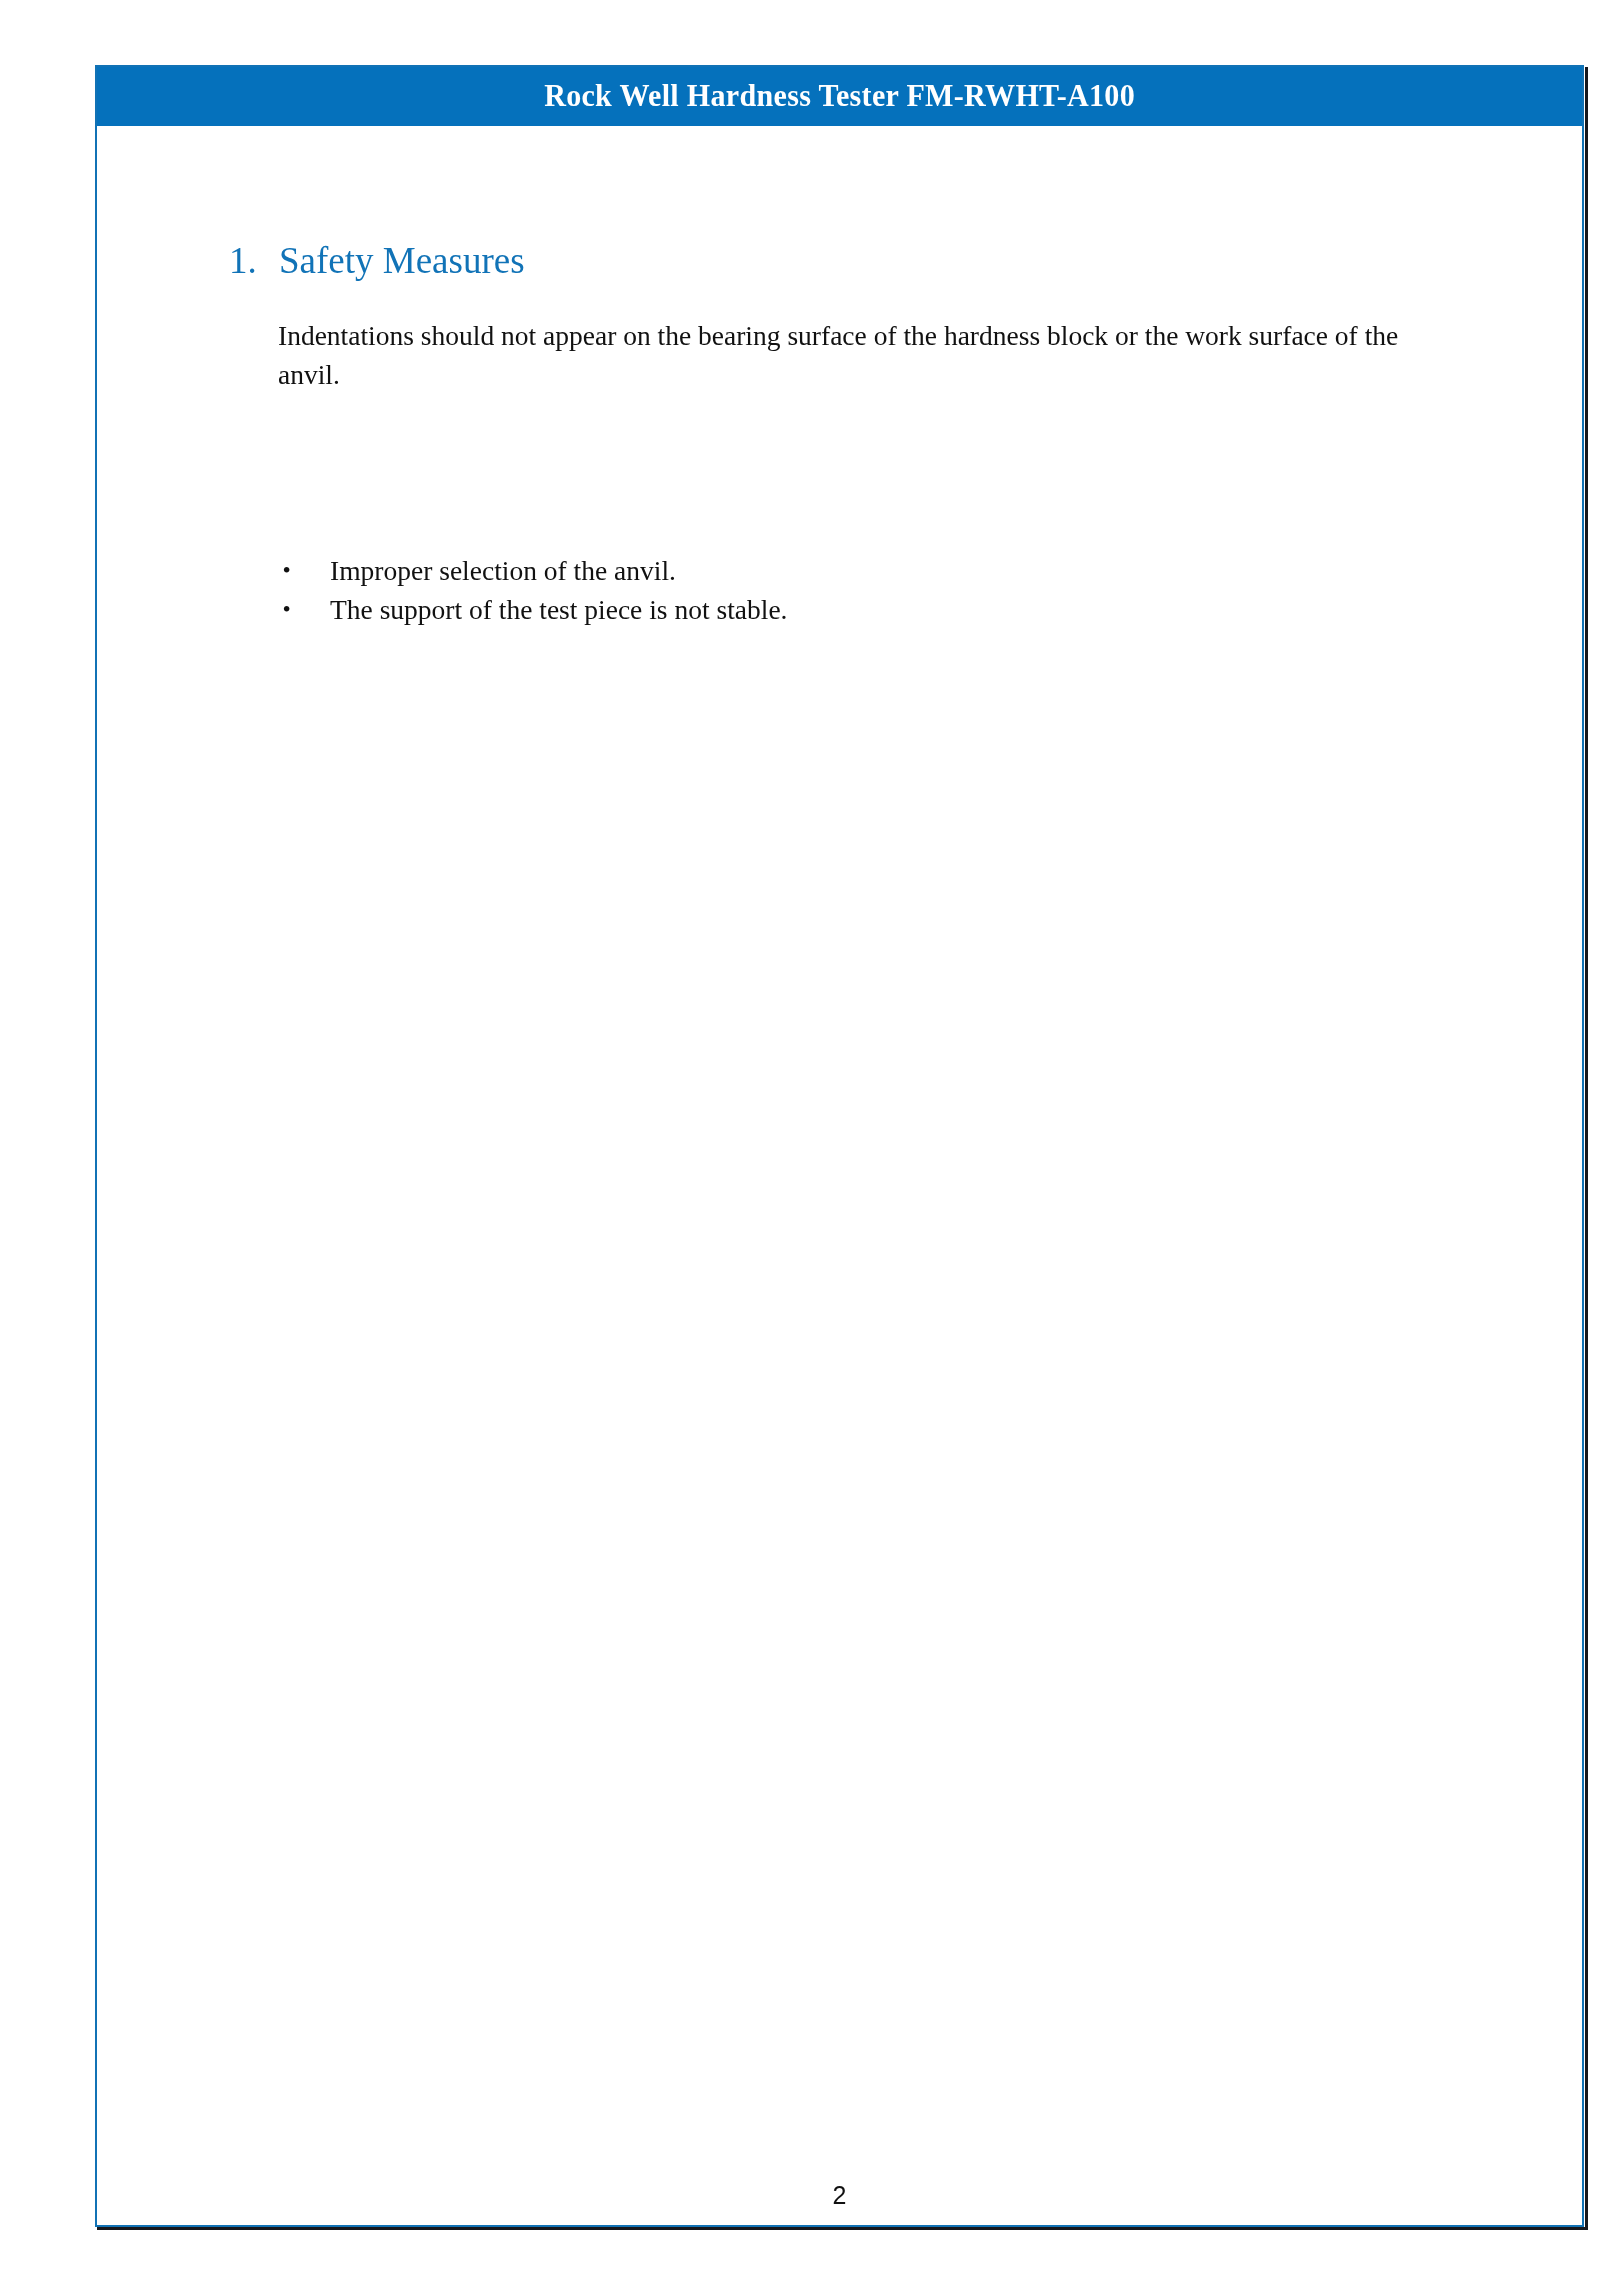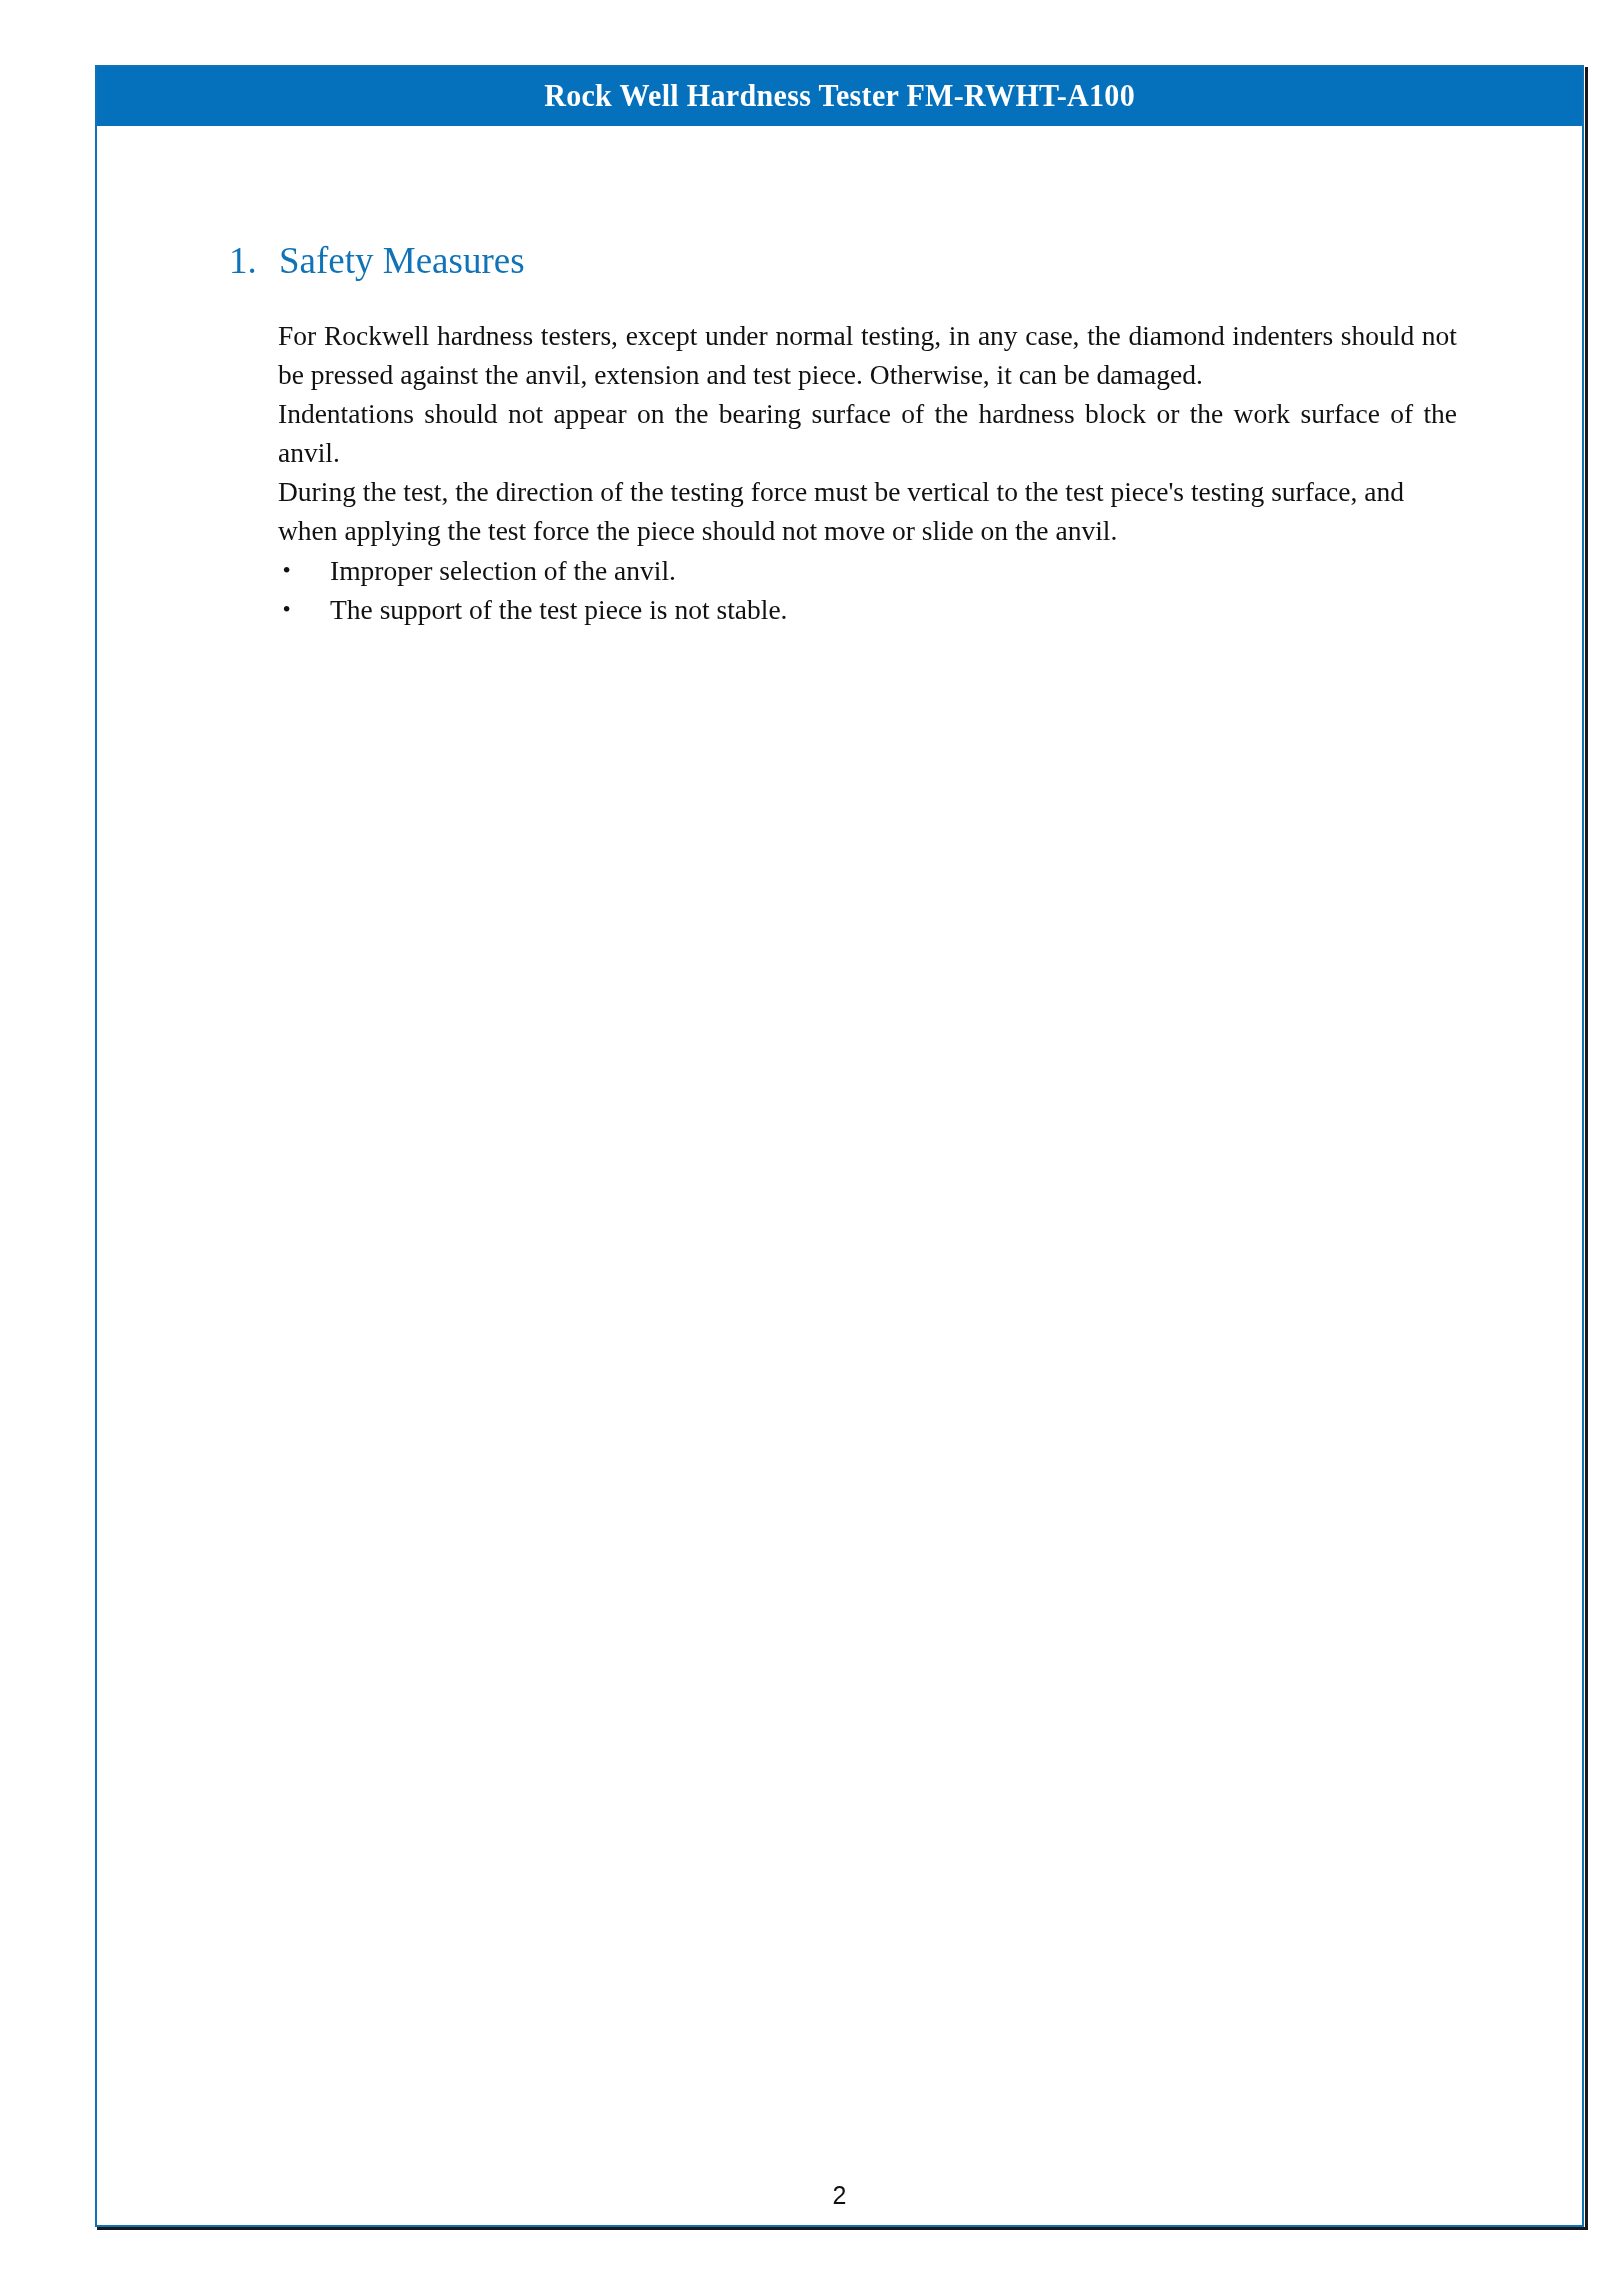--- a/index.html
+++ b/index.html
@@ -175,23 +175,21 @@
       <span class="doc-header-title">Rock Well Hardness Tester FM-RWHT-A100</span>
     </div>
 
     <div class="content">
 
       <div class="section-heading">
         <span class="sec-num">1.</span><span>Safety Measures</span>
       </div>
 
       <div class="body-block">
-        <p>For Rockwell hardness testers, except under normal testing, in any case, the diamond indenters should not be pressed against the anvil, extension and test piece. Otherwise, it can be damaged.</p>
         <p>Indentations should not appear on the bearing surface of the hardness block or the work surface of the anvil.</p>
-        <p>During the test, the direction of the testing force must be vertical to the test piece's testing surface, and when applying the test force the piece should not move or slide on the anvil.</p>
       </div>
 
       <div class="bullet-list">
         <div class="bullet-item">
           <span class="bullet-marker">•</span>
           <span>Improper selection of the anvil.</span>
         </div>
         <div class="bullet-item">
           <span class="bullet-marker">•</span>
           <span>The support of the test piece is not stable.</span>

